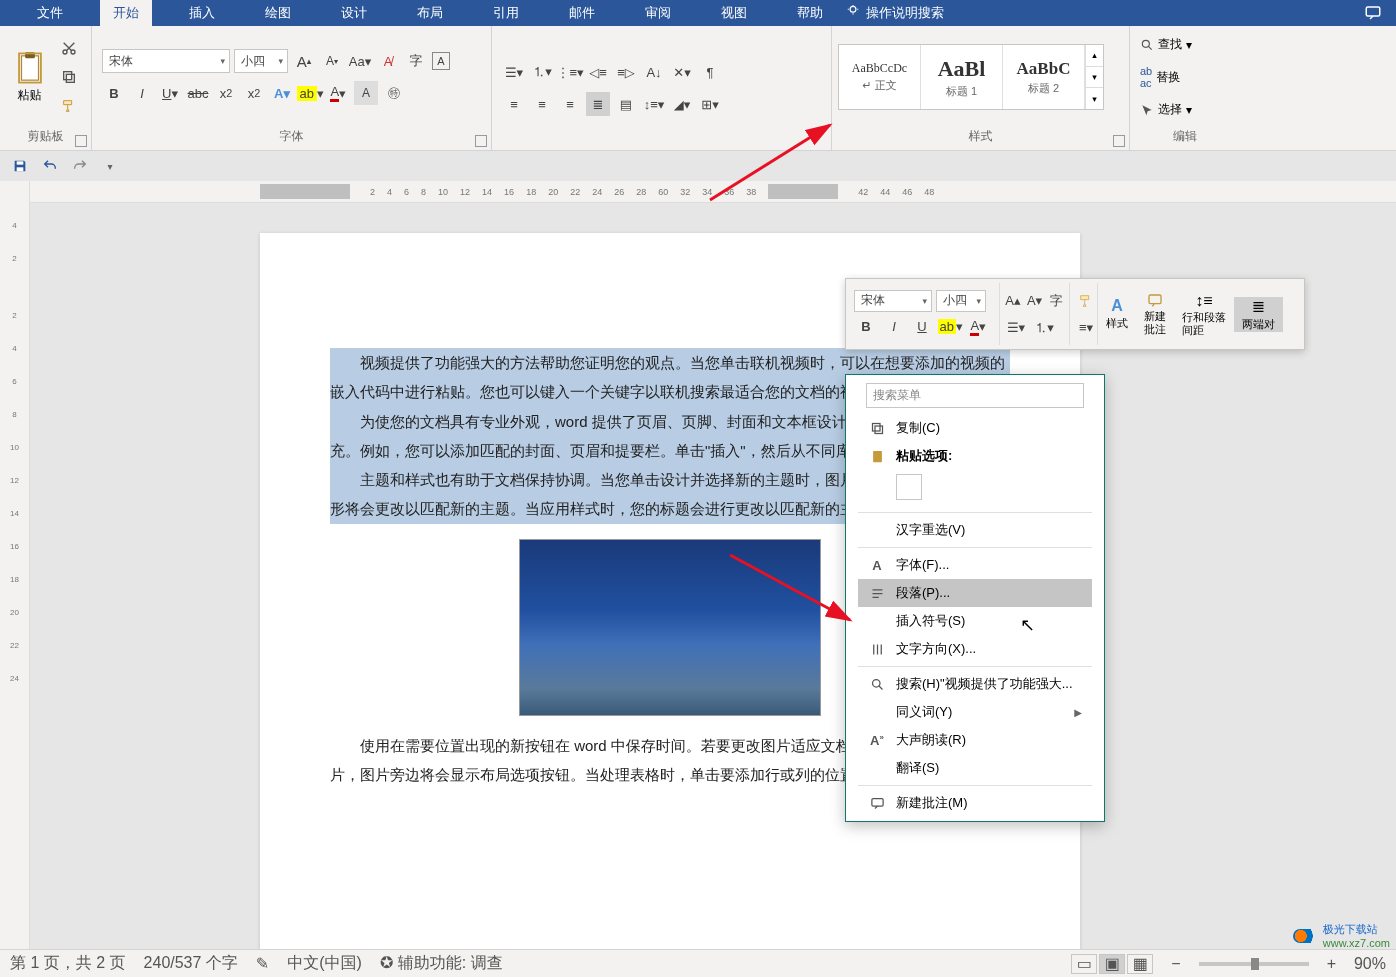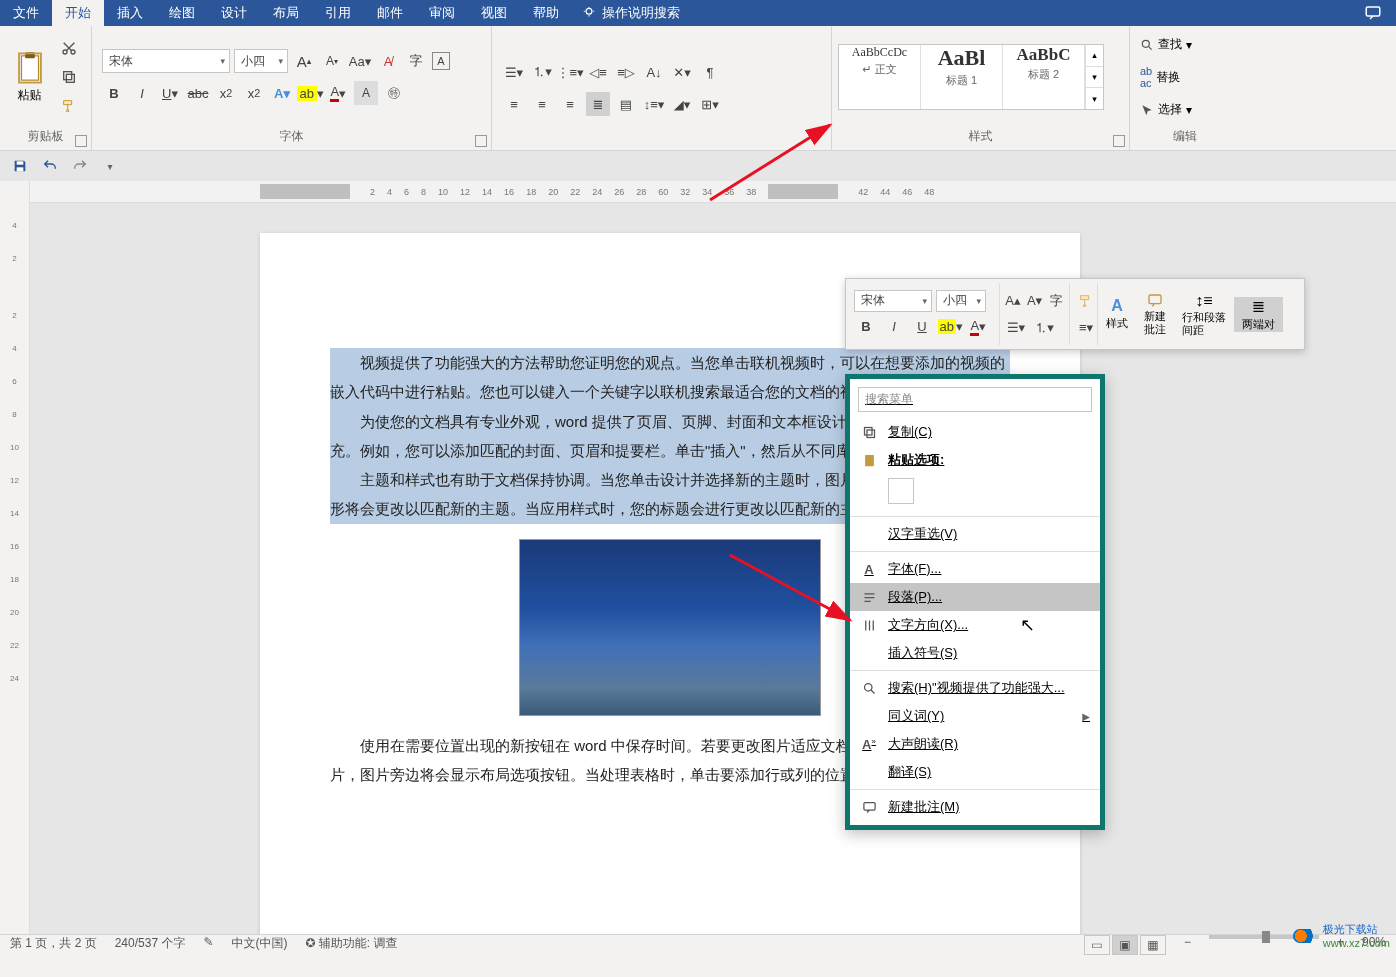--- a/index.html
+++ b/index.html
@@ -1,69 +1,69 @@
 <!DOCTYPE html>
 <html><head>
 <meta charset="utf-8">
 <style>
 *{box-sizing:border-box;margin:0;padding:0;font-family:"Microsoft YaHei",SimSun,sans-serif;}
 body{width:1396px;height:977px;overflow:hidden;background:#e6e6e6;position:relative;}
 .title-bar{height:26px;background:#2b579a;display:flex;align-items:center;color:#fff;font-size:13px;}
-.title-bar .tab{padding:0 13px;height:26px;line-height:26px;cursor:pointer;}
+.title-bar .tab{padding:0 13px;height:26px;line-height:26px;cursor:pointer;margin-left:24px;}
 .title-bar .tab.active{background:#f3f2f1;color:#2b579a;}
-.title-bar .tell-me{display:flex;align-items:center;gap:6px;margin-left:10px;}
+.title-bar .tell-me{display:flex;gap:6px;margin-left:10px;}
 .title-bar .tell-me svg{width:14px;height:14px;}
 .title-bar .spacer{flex:1;}
 .title-bar .win-ctrl{padding:0 14px;height:26px;display:flex;align-items:center;}
 .ribbon{height:125px;background:#f3f2f1;border-bottom:1px solid #d4d4d4;display:flex;}
 .rgroup{border-right:1px solid #d4d4d4;display:flex;flex-direction:column;position:relative;}
 .rgroup-body{flex:1;display:flex;align-items:center;padding:4px 6px;}
 .rgroup-label{height:22px;text-align:center;font-size:12px;color:#666;position:relative;}
 .rgroup-label .launcher{position:absolute;right:4px;bottom:3px;width:12px;height:12px;border:1px solid #999;}
 .big-btn{display:flex;flex-direction:column;align-items:center;justify-content:center;width:48px;height:80px;font-size:12px;gap:2px;}
 .col{display:flex;flex-direction:column;gap:5px;padding:0 4px;}
 .row{display:flex;align-items:center;gap:4px;}
 .dd{border:1px solid #c8c6c4;background:#fff;height:24px;display:flex;align-items:center;padding:0 4px 0 6px;font-size:12px;color:#444;}
 .dd .caret{margin-left:auto;font-size:9px;color:#666;}
 .icon-btn{width:24px;height:24px;display:flex;align-items:center;justify-content:center;font-size:13px;color:#444;}
 .icon-btn svg{width:16px;height:16px;}
 .style-gallery{display:flex;height:66px;border:1px solid #c8c6c4;background:#fff;}
-.style-item{width:82px;border-right:1px solid #e1dfdd;display:flex;flex-direction:column;align-items:center;font-size:12px;}
+.style-item{width:82px;border-right:1px solid #e1dfdd;display:flex;flex-direction:column;align-items:center;justify-content:center;font-size:12px;}
 .style-item .preview{font-family:SimSun;color:#333;}
 .style-item .name{font-size:11px;color:#666;margin-top:2px;}
 .qat{height:30px;background:#e6e6e6;display:flex;align-items:center;padding:0 8px;gap:6px;}
 .qat .q{width:24px;height:24px;display:flex;align-items:center;justify-content:center;}
 .doc-area{position:absolute;top:181px;left:0;right:0;bottom:26px;background:#e6e6e6;display:flex;}
 .vruler{width:30px;background:#f3f2f1;border-right:1px solid #ddd;font-size:8px;color:#777;display:flex;flex-direction:column;align-items:center;padding-top:40px;gap:24px;}
 .doc-wrap{flex:1;overflow:hidden;position:relative;}
 .hruler{height:22px;background:#f3f2f1;border-bottom:1px solid #ddd;font-size:9px;color:#777;display:flex;align-items:center;padding-left:230px;gap:12px;}
 .hruler .dark{background:#bfbfbf;display:inline-block;height:15px;width:90px;margin-right:8px;}
 .page{width:820px;min-height:900px;background:#fff;margin:30px 0 0 230px;box-shadow:0 1px 4px rgba(0,0,0,.15);padding:115px 70px 40px 70px;font-family:SimSun;font-size:15px;line-height:1.95;color:#222;}
 .page p{text-indent:2em;background:linear-gradient(#b8cde4,#b8cde4);background-size:100% 100%;}
 .img-ph{width:300px;height:175px;margin:16px auto;background:linear-gradient(#1a3a7a 0%,#2050a0 40%,#4070b8 60%,#5a7a9a 85%,#3a5a7a 100%);box-shadow:0 0 0 1px #999;}
 .arrow{position:absolute;z-index:50;pointer-events:none;}
 .arrow.a1{left:700px;top:110px;width:160px;height:100px;}
 .arrow.a2{left:720px;top:540px;width:160px;height:100px;}
 .arrow svg{width:100%;height:100%;}
 .float-toolbar{position:absolute;left:845px;top:278px;width:460px;height:72px;background:#f3f2f1;border:1px solid #c8c6c4;box-shadow:0 2px 8px rgba(0,0,0,.2);display:flex;align-items:center;padding:4px;z-index:30;}
 .float-toolbar .sec{display:flex;flex-direction:column;gap:3px;padding:0 4px;border-right:1px solid #ddd;height:100%;justify-content:center;}
 .float-toolbar .dd{height:22px;}
 .float-toolbar .big{display:flex;flex-direction:column;align-items:center;font-size:11px;padding:0 8px;gap:1px;}
-.ctx-menu{position:absolute;left:845px;top:374px;width:260px;background:#fff;border:5px solid #0f766e;box-shadow:0 4px 14px rgba(0,0,0,.25);z-index:40;font-size:13px;padding:4px 0;text-decoration:underline;}
+.ctx-menu{position:absolute;left:845px;top:374px;width:260px;background:#fff;border:1px solid #0f766e;box-shadow:0 4px 14px rgba(0,0,0,.25);z-index:40;font-size:13px;padding:4px 12px;}
 .ctx-menu .search{margin:4px 8px 6px;border:1px solid #c8c6c4;padding:3px 6px;color:#888;font-size:12px;}
 .ctx-menu .mi{display:flex;align-items:center;height:28px;padding:0 10px;gap:10px;cursor:default;}
 .ctx-menu .mi.hover{background:#c5c5c5;}
 .ctx-menu .mi .ic{width:18px;display:flex;justify-content:center;color:#555;}
 .ctx-menu .mi .ic svg{width:15px;height:15px;}
 .ctx-menu .mi .arrow-r{margin-left:auto;font-size:10px;color:#666;}
 .ctx-menu .sep{height:1px;background:#e1dfdd;margin:3px 0;}
 .ctx-menu .paste-opts{padding:4px 10px 6px 38px;}
 .ctx-menu .paste-opts .po{display:inline-block;width:26px;height:26px;border:1px solid #c8c6c4;background:#fff;margin-right:4px;}
 .cursor{position:absolute;left:1020px;top:614px;z-index:60;font-size:18px;color:#000;}
-.status-bar{position:absolute;left:0;right:0;bottom:0;height:43px;background:#f3f2f1;border-top:1px solid #d4d4d4;display:flex;align-items:flex-start;font-size:12px;color:#555;padding:0 10px;gap:18px;}
+.status-bar{position:absolute;left:0;right:0;bottom:0;height:28px;background:#f3f2f1;border-top:1px solid #d4d4d4;display:flex;align-items:center;font-size:16px;color:#555;padding:0 10px;gap:18px;}
 .status-bar .sp{flex:1;}
 .status-bar .views{display:flex;gap:2px;}
 .status-bar .vb{width:26px;height:20px;border:1px solid #c8c6c4;display:flex;align-items:center;justify-content:center;}
 .status-bar .vb.active{background:#d0d0d0;}
 .zoom-slider{width:110px;height:4px;background:#c8c6c4;position:relative;}
 .zoom-slider .thumb{position:absolute;left:48%;top:-4px;width:8px;height:12px;background:#888;}
 .watermark{position:absolute;right:6px;bottom:28px;font-size:11px;color:#3a8a3a;z-index:5;display:flex;align-items:center;gap:4px;}
 .watermark .logo{width:26px;height:14px;background:radial-gradient(circle at 30% 50%,#ff7a00 0 30%,#0072c6 32% 60%,transparent 62%);border-radius:7px;}
 .hl{background:#b8cde4;}
 </style>
@@ -447,30 +447,30 @@
     </div>
   <div class="mi hover">
       <span class="ic">
         <svg viewBox="0 0 24 24" stroke="#555" fill="none" stroke-width="2">
           <path d="M4 6h16M4 12h16M4 18h10"></path>
         </svg>
       </span>
       <span>段落(P)...</span>
     </div>
   <div class="mi">
+      <span class="ic"></span>
+      <span>插入符号(S)</span>
+    </div>
+  <div class="mi">
       <span class="ic">
         <svg viewBox="0 0 24 24" stroke="#555" fill="none" stroke-width="2">
           <path d="M6 4v16M12 4v16M18 4v16"></path>
         </svg>
       </span>
       <span>文字方向(X)...</span>
-    </div>
-  <div class="mi">
-      <span class="ic"></span>
-      <span>插入符号(S)</span>
     </div>
   <div class="sep"></div>
   <div class="mi">
       <span class="ic">
         <svg viewBox="0 0 24 24" stroke="#555" fill="none" stroke-width="2">
           <circle cx="10" cy="10" r="6"></circle>
           <path d="M20 20l-6-6"></path>
         </svg>
       </span>
       <span>搜索(H)"视频提供了功能强大...</span>

